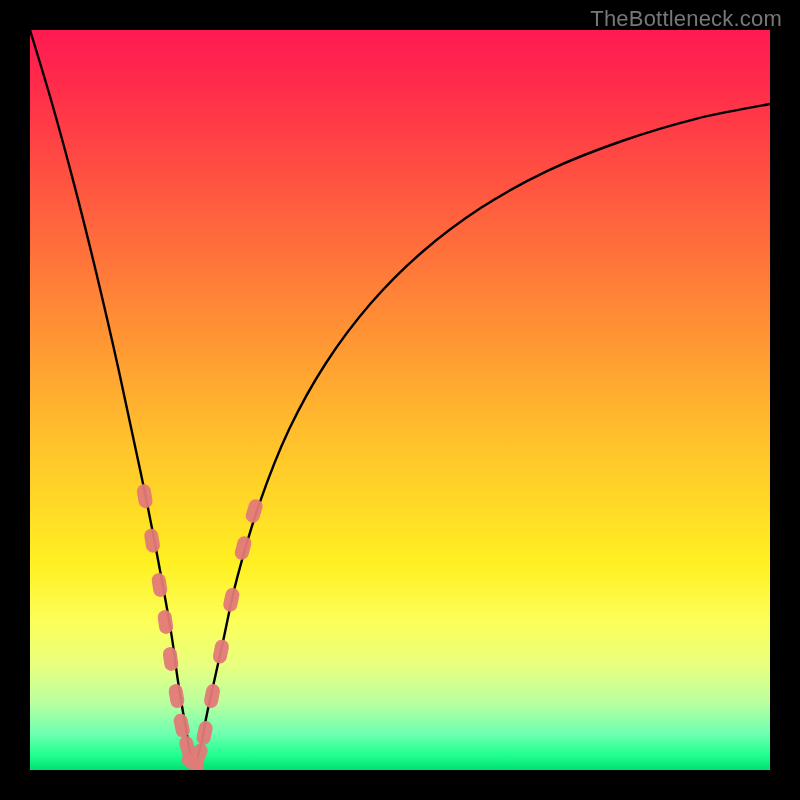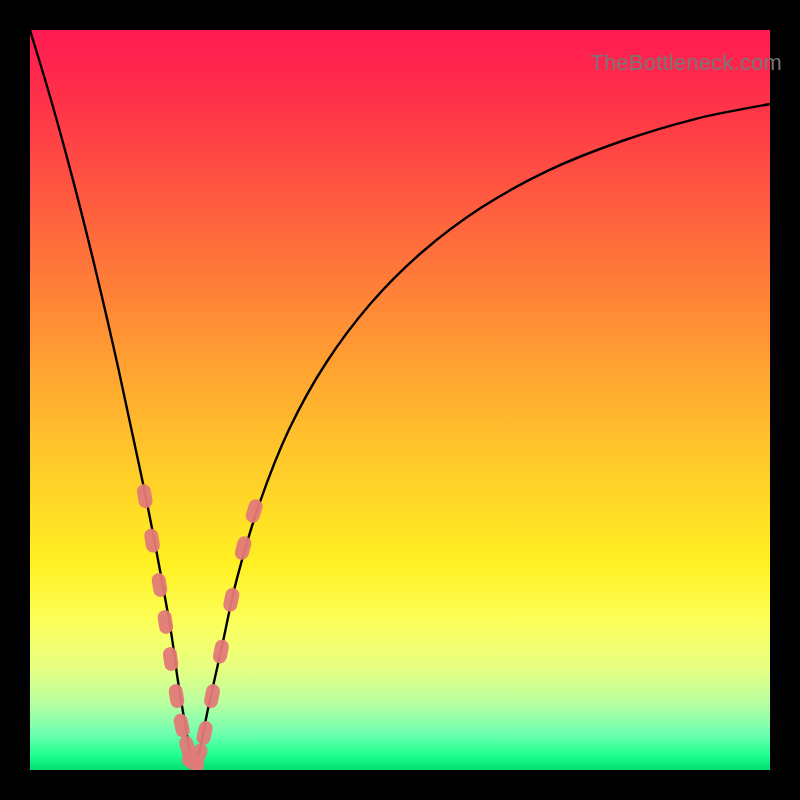--- a/index.html
+++ b/index.html
@@ -42,21 +42,20 @@
   }
   .watermark {
     position: absolute;
     top: 6px;
     right: 18px;
     color: #777;
     font-size: 22px;
     font-weight: 500;
     letter-spacing: 0.2px;
     user-select: none;
-    margin-top: 44px;
   }
   svg.curves {
     position: absolute;
     inset: 0;
     width: 100%;
     height: 100%;
   }
   .curve {
     fill: none;
     stroke: #000;

